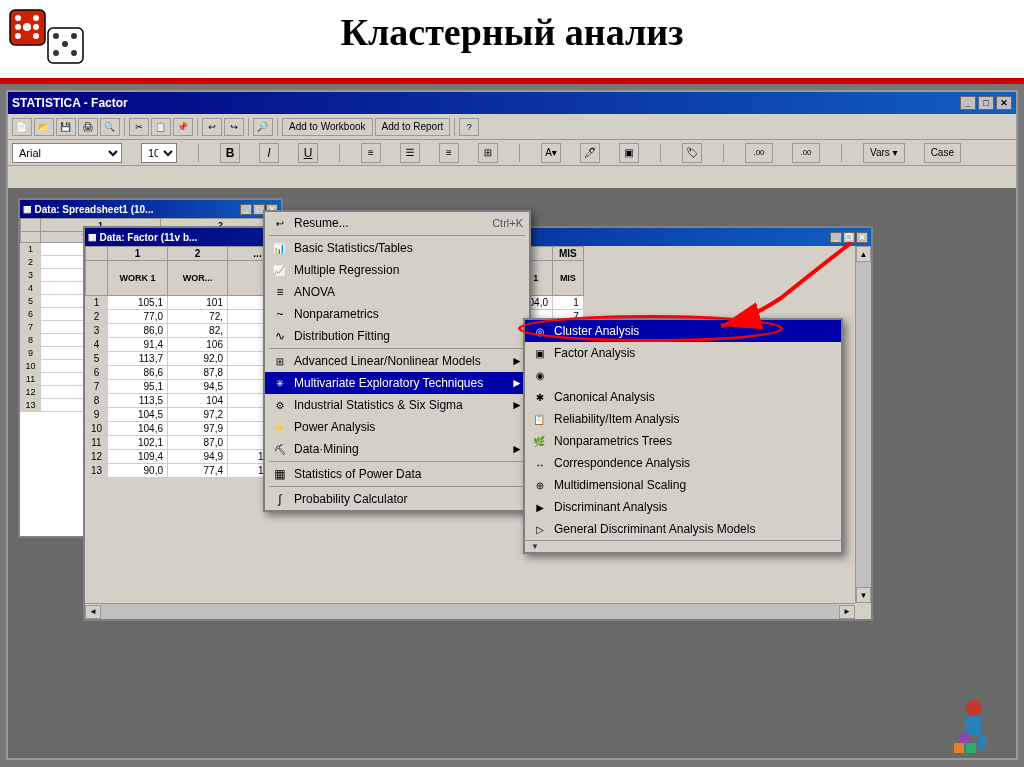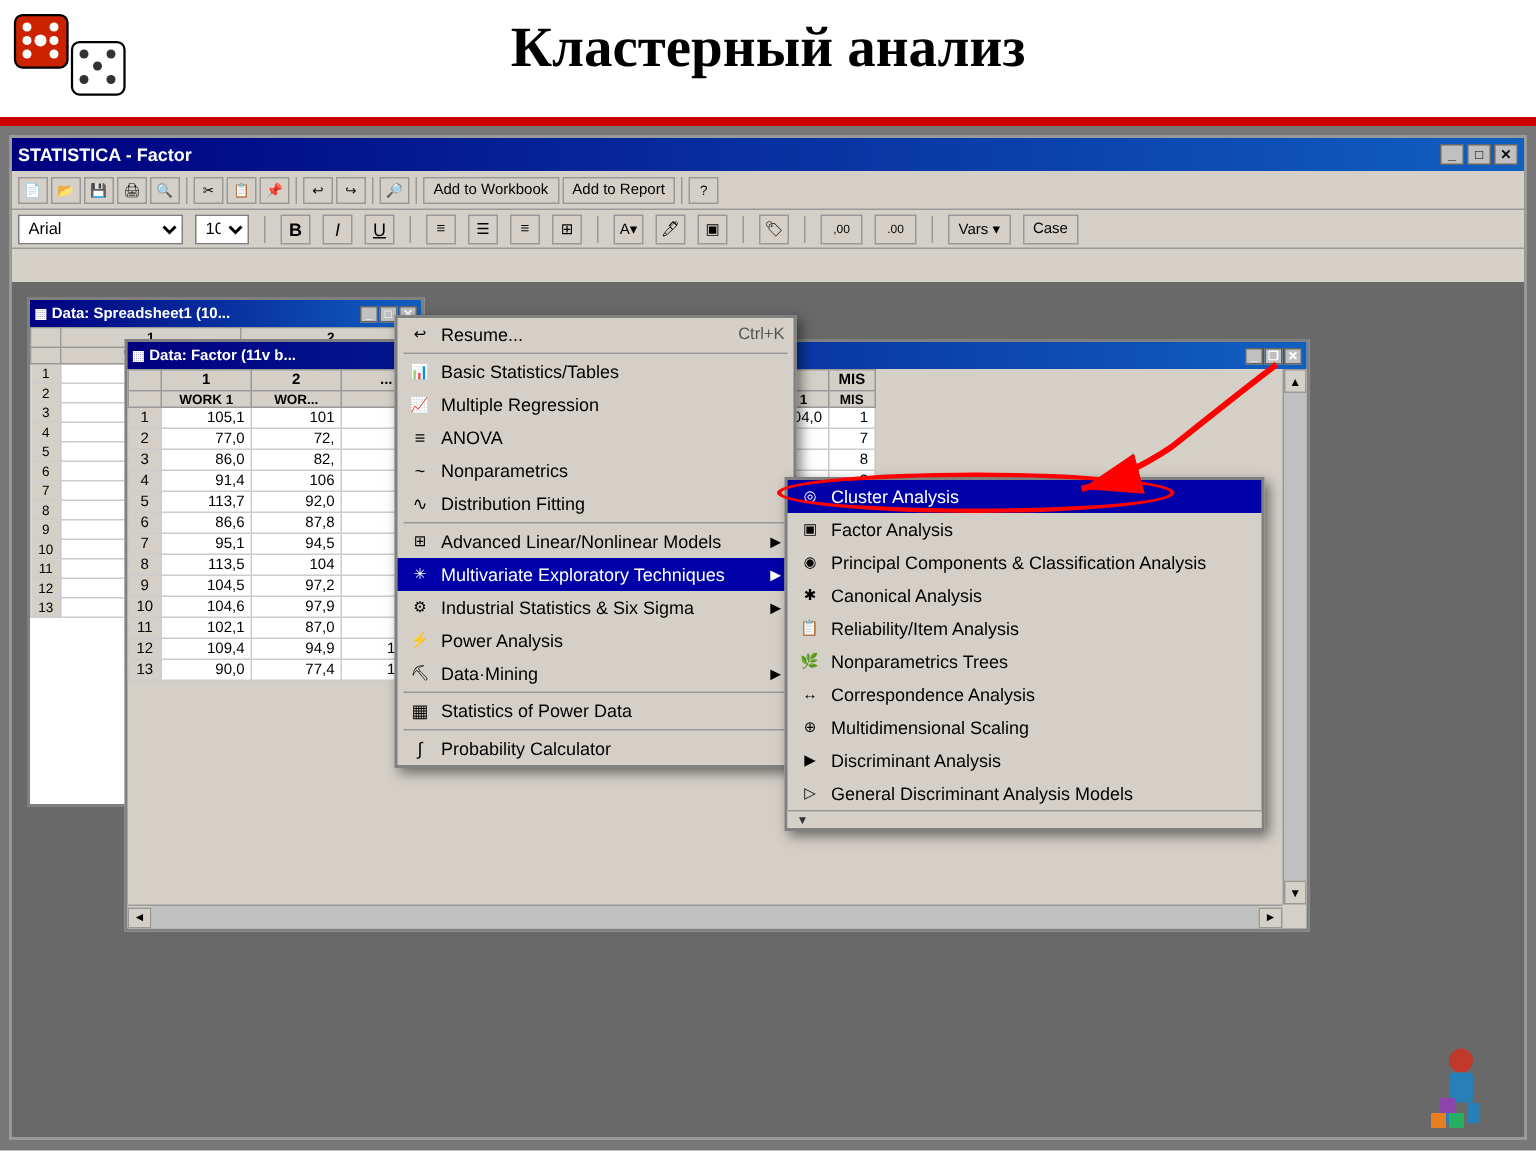--- a/index.html
+++ b/index.html
@@ -71,21 +71,21 @@
         <div style="width:20px;height:18px;background:#d4d0c8;border:1px solid #999;display:flex;align-items:center;justify-content:center;cursor:pointer;font-size:9px;">↪</div>
         <div style="width:1px;height:18px;background:#999;margin:0 2px;"></div>
         <div style="width:20px;height:18px;background:#d4d0c8;border:1px solid #999;display:flex;align-items:center;justify-content:center;cursor:pointer;font-size:9px;">🔎</div>
         <div style="width:1px;height:18px;background:#999;margin:0 2px;"></div>
         <div style="padding:1px 6px;height:18px;background:#d4d0c8;border:1px solid #999;display:flex;align-items:center;cursor:pointer;font-size:10px;">Add to Workbook</div>
         <div style="padding:1px 6px;height:18px;background:#d4d0c8;border:1px solid #999;display:flex;align-items:center;cursor:pointer;font-size:10px;">Add to Report</div>
         <div style="width:1px;height:18px;background:#999;margin:0 2px;"></div>
         <div style="width:20px;height:18px;background:#d4d0c8;border:1px solid #999;display:flex;align-items:center;justify-content:center;cursor:pointer;font-size:9px;">?</div>
       </div>
 
-      <div style="height:26px;background:#d4d0c8;border-bottom:1px solid #999;display:flex;align-items:center;padding:2px 4px;gap:8px;font-size:11px;">
+      <div style="height:26px;background:#d4d0c8;border-bottom:1px solid #999;display:flex;align-items:center;padding:2px 4px;gap:19px;font-size:11px;">
         <select style="width:110px;height:20px;background:white;border:1px solid #808080;font-size:11px;padding:0 2px;">
           <option>Arial</option>
         </select>
         <select style="width:36px;height:20px;background:white;border:1px solid #808080;font-size:11px;padding:0 2px;">
           <option>10</option>
         </select>
         <div style="width:1px;height:18px;background:#999;margin:0 2px;"></div>
         <div style="width:20px;height:20px;background:#d4d0c8;border:1px solid #999;display:flex;align-items:center;justify-content:center;font-size:12px;font-weight:bold;cursor:pointer;">B</div>
         <div style="width:20px;height:20px;background:#d4d0c8;border:1px solid #999;display:flex;align-items:center;justify-content:center;font-size:12px;font-style:italic;cursor:pointer;">I</div>
         <div style="width:20px;height:20px;background:#d4d0c8;border:1px solid #999;display:flex;align-items:center;justify-content:center;font-size:12px;text-decoration:underline;cursor:pointer;">U</div>
@@ -230,21 +230,21 @@
                   <th style="background:#d4d0c8;border:1px solid #999;text-align:center;padding:1px 10px;min-width:60px;">...</th>
                   <th style="background:#d4d0c8;border:1px solid #999;text-align:center;padding:1px 10px;min-width:65px;">6</th>
                   <th style="background:#d4d0c8;border:1px solid #999;text-align:center;padding:1px 10px;min-width:65px;">7</th>
                   <th style="background:#d4d0c8;border:1px solid #999;text-align:center;padding:1px 10px;min-width:65px;">8</th>
                   <th style="background:#d4d0c8;border:1px solid #999;text-align:center;padding:1px 10px;min-width:70px;">9</th>
                   <th style="background:#d4d0c8;border:1px solid #999;text-align:center;padding:1px 6px;min-width:30px;">MIS</th>
                 </tr>
                 <tr>
                   <th style="background:#d4d0c8;border:1px solid #999;padding:0 2px;"></th>
                   <th style="background:#d4d0c8;border:1px solid #999;text-align:center;padding:0 4px;font-size:9px;">WORK 1</th>
-                  <th style="background:#d4d0c8;border:1px solid #999;text-align:center;padding:0 4px;font-size:9px;">WOR...</th>
+                  <th style="background:#d4d0c8;border:1px solid #999;text-align:center;padding:12px 4px;font-size:9px;">WOR...</th>
                   <th style="background:#d4d0c8;border:1px solid #999;text-align:center;padding:0 4px;font-size:9px;"></th>
                   <th style="background:#d4d0c8;border:1px solid #999;text-align:center;padding:0 4px;font-size:9px;">HOME 1</th>
                   <th style="background:#d4d0c8;border:1px solid #999;text-align:center;padding:0 4px;font-size:9px;">HOME 2</th>
                   <th style="background:#d4d0c8;border:1px solid #999;text-align:center;padding:0 4px;font-size:9px;">HOME 3</th>
                   <th style="background:#d4d0c8;border:1px solid #999;text-align:center;padding:0 4px;font-size:9px;">MISCEL 1</th>
                   <th style="background:#d4d0c8;border:1px solid #999;text-align:center;padding:0 4px;font-size:9px;">MIS</th>
                 </tr>
                 <tr>
                   <td style="background:#d4d0c8;border:1px solid #ccc;text-align:center;padding:1px 2px;">1</td>
                   <td style="background:white;border:1px solid #ccc;padding:1px 4px;text-align:right;">105,1</td>
@@ -474,21 +474,20 @@
           <div style="display:flex;align-items:center;padding:3px 6px;gap:5px;height:22px;cursor:pointer;background:#0000a8;color:white;">
             <span style="width:18px;text-align:center;font-size:10px;">◎</span>
             <span>Cluster Analysis</span>
           </div>
           <div style="display:flex;align-items:center;padding:3px 6px;gap:5px;height:22px;cursor:pointer;">
             <span style="width:18px;text-align:center;font-size:10px;">▣</span>
             <span>Factor Analysis</span>
           </div>
           <div style="display:flex;align-items:center;padding:3px 6px;gap:5px;height:22px;cursor:pointer;">
             <span style="width:18px;text-align:center;font-size:10px;">◉</span>
-            <span>Principal Components &amp; Classification Analysis</span>
           </div>
           <div style="display:flex;align-items:center;padding:3px 6px;gap:5px;height:22px;cursor:pointer;">
             <span style="width:18px;text-align:center;font-size:10px;">✱</span>
             <span>Canonical Analysis</span>
           </div>
           <div style="display:flex;align-items:center;padding:3px 6px;gap:5px;height:22px;cursor:pointer;">
             <span style="width:18px;text-align:center;font-size:10px;">📋</span>
             <span>Reliability/Item Analysis</span>
           </div>
           <div style="display:flex;align-items:center;padding:3px 6px;gap:5px;height:22px;cursor:pointer;">

